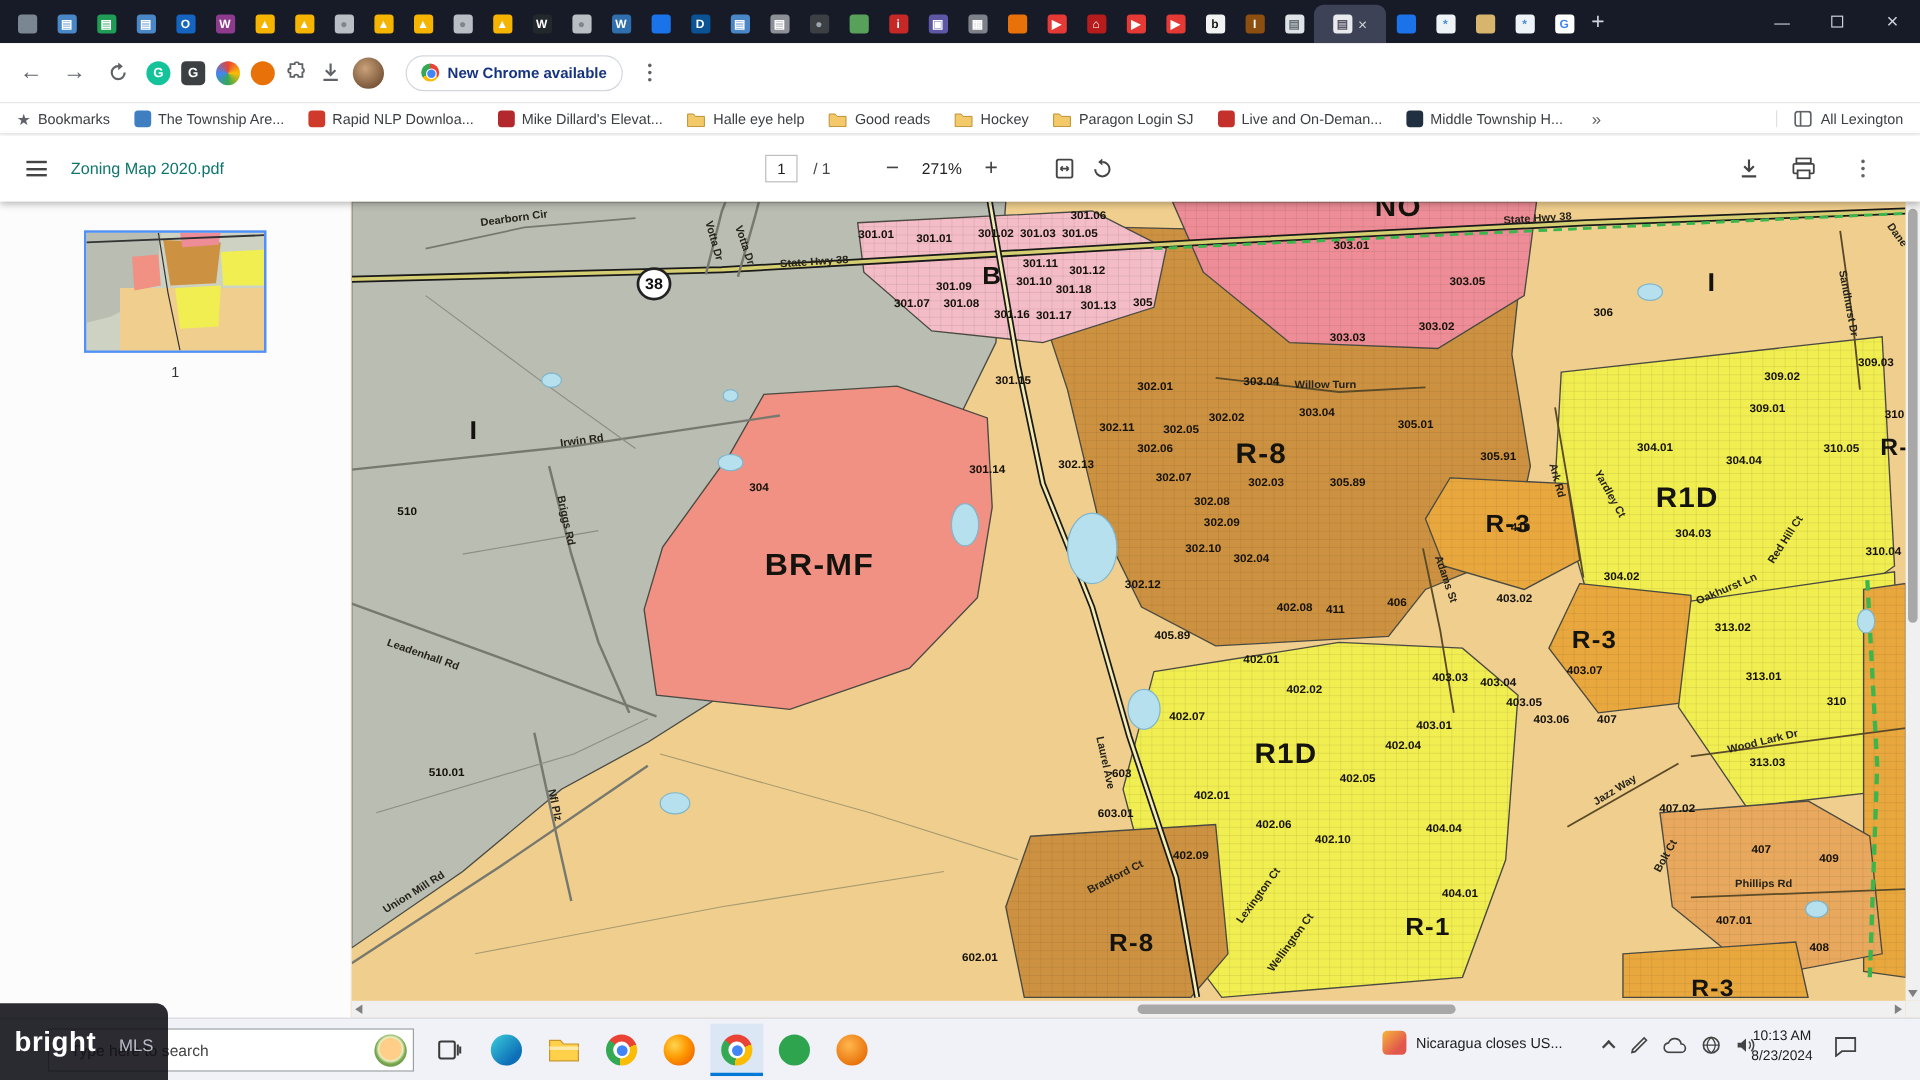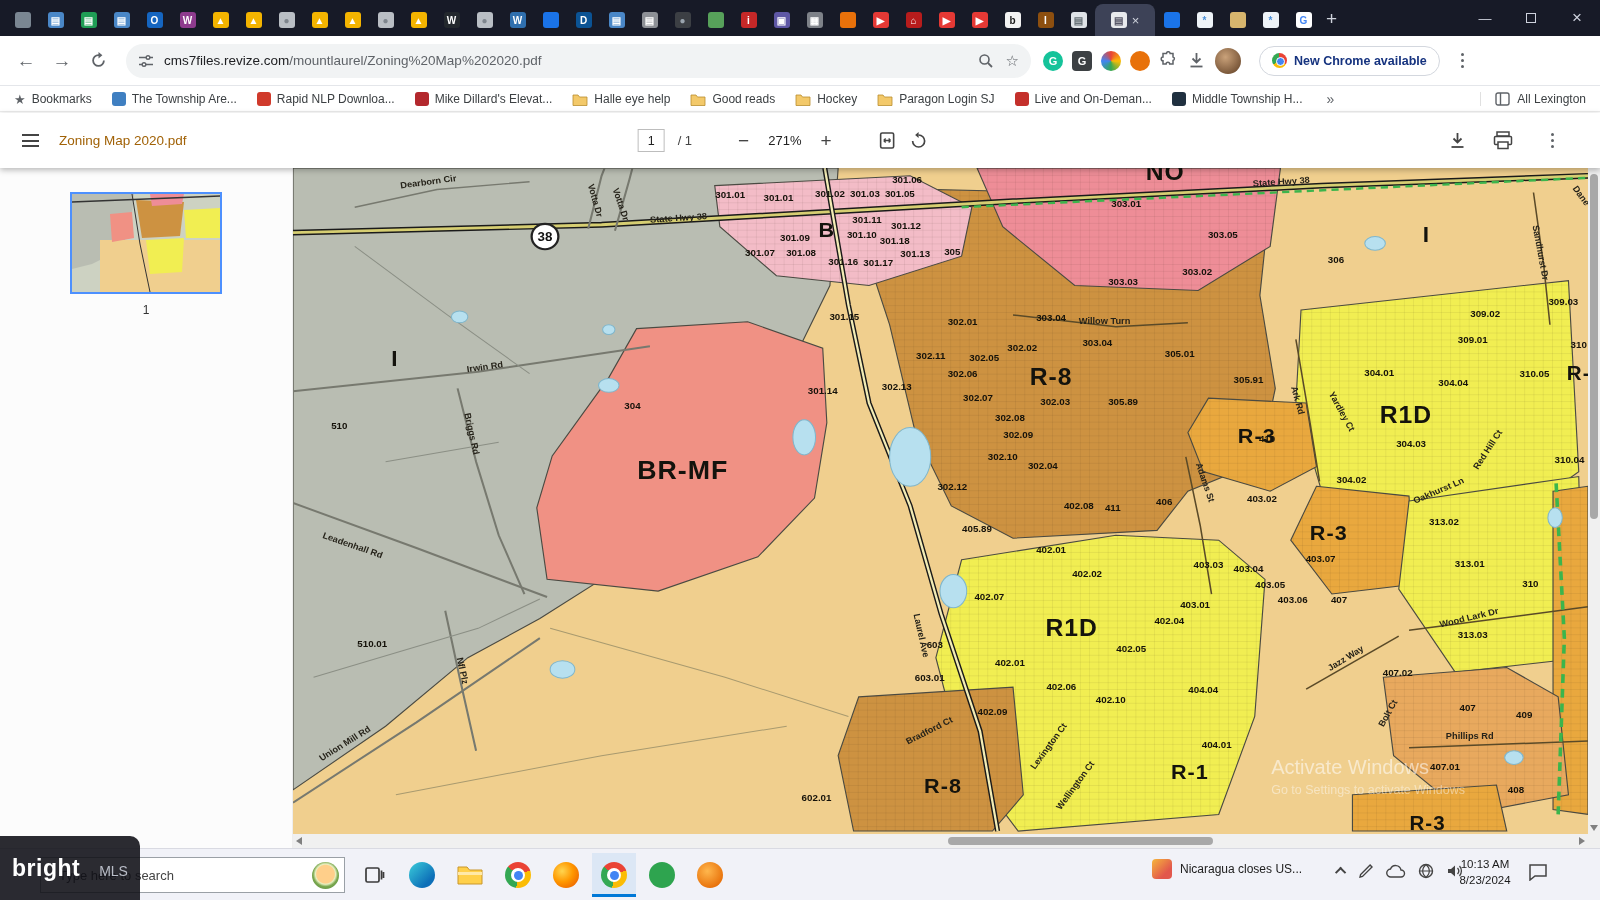--- a/index.html
+++ b/index.html
@@ -44,21 +44,21 @@
   .bmk .chip { width:14px; height:14px; border-radius:3px; }
   .bmk .star { color:#5f6368; font-size:13px; }
   .ovf { color:#5f6368; font-size:14px; margin-left:4px; cursor:pointer; }
   .allbmk { margin-left:auto; display:flex; align-items:center; gap:7px; border-left:1px solid #e0e0e0; padding-left:14px; cursor:pointer; }
   .allbmk span { font-size:12px; color:#3c4043; }
 
   
   .pdftoolbar { position:absolute; left:0; top:113px; width:1600px; height:55px; background:#fff; box-shadow:0 2px 6px rgba(0,0,0,.28); display:flex; align-items:center; z-index:5; }
   .burger { display:flex; flex-direction:column; gap:3.5px; margin:0 20px 0 22px; cursor:pointer; }
   .burger i { width:17px; height:2px; background:#444; }
-  .pdftitle { font-size:13.5px; color:#a16207; }
+  .pdftitle { font-size:13.5px; color:#0f766e; }
   .pdfcenter { position:absolute; left:50%; transform:translateX(-56%); display:flex; align-items:center; gap:13px; }
   .pagebox { width:27px; height:23px; border:1px solid #bdbdbd; background:#fff; display:flex; align-items:center; justify-content:center; font-size:12.5px; color:#222; }
   .pagetotal { font-size:13px; color:#444; }
   .zoomctl { font-size:19px; color:#444; padding:0 6px; cursor:pointer; }
   .zoomlvl { font-size:13px; color:#222; }
   .toolico { color:#444; cursor:pointer; display:flex; }
   .pdfright { position:absolute; right:42px; display:flex; align-items:center; gap:26px; }
 
   
   .pdfbody { position:absolute; left:0; top:168px; width:1600px; height:680px; display:flex; }
@@ -246,35 +246,20 @@
     </div>
   </div>
 
   <div class="navbar">
     <div class="navbtn">←</div>
     <div class="navbtn">→</div>
     <div class="navbtn">
       <svg class="ico" width="17" height="17" viewBox="0 0 17 17">
           <path d="M8.5 2.2a6.3 6.3 0 1 0 6.3 6.3h-1.8a4.5 4.5 0 1 1-4.5-4.5v2.6l3.9-3.3L8.5 0z" fill="#5f6368"></path>
         </svg>
-    </div>
-    <div class="urlbar">
-      <svg class="ico tune" width="16" height="16" viewBox="0 0 16 16">
-          <path d="M1 4.5h8M11 4.5h4M1 11.5h4M7 11.5h8" stroke="#5f6368" stroke-width="1.6"></path>
-          <circle cx="10" cy="4.5" r="1.8" fill="#fff" stroke="#5f6368" stroke-width="1.4"></circle>
-          <circle cx="6" cy="11.5" r="1.8" fill="#fff" stroke="#5f6368" stroke-width="1.4"></circle>
-        </svg>
-      <div class="urltext"><span>cms7files.revize.com</span><span class="path">/mountlaurel/Zoning%20Map%202020.pdf</span></div>
-      <span class="urlicon">
-        <svg class="ico" width="16" height="16" viewBox="0 0 16 16">
-            <circle cx="6.5" cy="6.5" r="4.5" fill="none" stroke="#5f6368" stroke-width="1.6"></circle>
-            <path d="M10 10l4 4" stroke="#5f6368" stroke-width="1.8"></path>
-          </svg>
-      </span>
-      <span class="urlicon">☆</span>
     </div>
     <div class="exts">
       <div class="extchip" style="background:#15c39a">G</div>
       <div class="extchip" style="background:#3c4043;border-radius:4px">G</div>
       <div class="extchip" style="background:conic-gradient(#e94335,#fbbc05,#34a853,#4285f4,#e94335)"></div>
       <div class="extchip" style="background:#e8710a"></div>
       <svg class="ico" width="19" height="19" viewBox="0 0 19 19">
           <path d="M7.5 2.5a1.8 1.8 0 0 1 3.6 0H14v3.4a1.8 1.8 0 0 1 0 3.5V13h-3.3a1.8 1.8 0 0 0-3.6 0H4V9.7a1.8 1.8 0 0 1 0-3.6V2.5z" fill="none" stroke="#5f6368" stroke-width="1.5"></path>
         </svg>
       <svg class="ico" width="19" height="19" viewBox="0 0 19 19">
@@ -628,24 +613,20 @@
           <text x="1007" y="380" class="zonelbl" font-size="21" fill="#14130d">R-3</text>
           <text x="872" y="624" class="zonelbl" font-size="21" fill="#14130d">R-1</text>
           <text x="632" y="638" class="zonelbl" font-size="21" fill="#14130d">R-8</text>
           <text x="519" y="70" class="zonelbl" font-size="21" fill="#14130d">B</text>
           <text x="99" y="202" class="zonelbl" font-size="22" fill="#14130d">I</text>
           <text x="1102" y="76" class="zonelbl" font-size="22" fill="#14130d">I</text>
           <text x="1250" y="216" class="zonelbl" font-size="20" fill="#14130d">R-</text>
           <text x="1103" y="676" class="zonelbl" font-size="20" fill="#14130d">R-3</text>
           <text x="848" y="12" class="zonelbl" font-size="24" fill="#ffffff">NO</text>
         </svg>
-      <div class="activate">
-        <div class="l1">Activate Windows</div>
-        <div class="l2">Go to Settings to activate Windows</div>
-      </div>
       <div class="vscroll">
         <div class="vthumb"></div>
         <div class="varrow"></div>
       </div>
       <div class="hscroll">
         <div class="harrow-l"></div>
         <div class="hthumb"></div>
         <div class="harrow-r"></div>
       </div>
       <div class="corner"></div>

